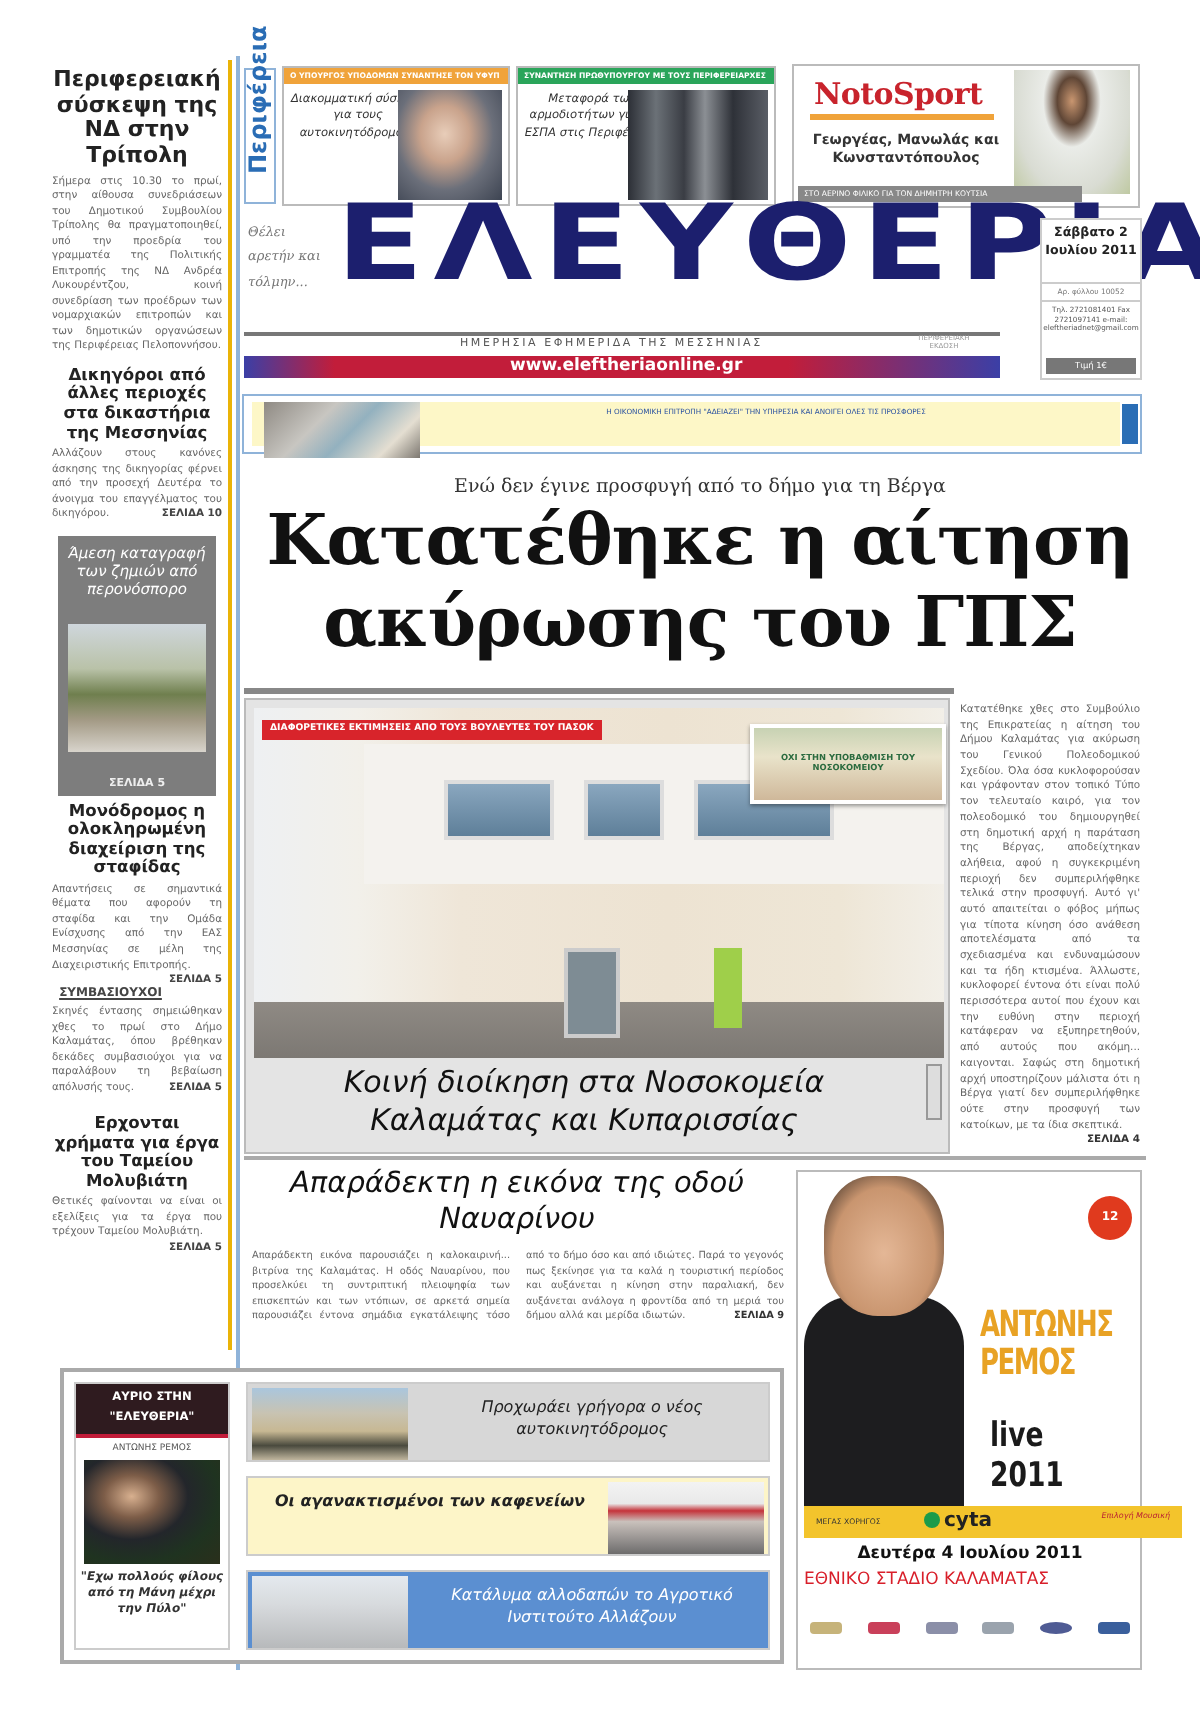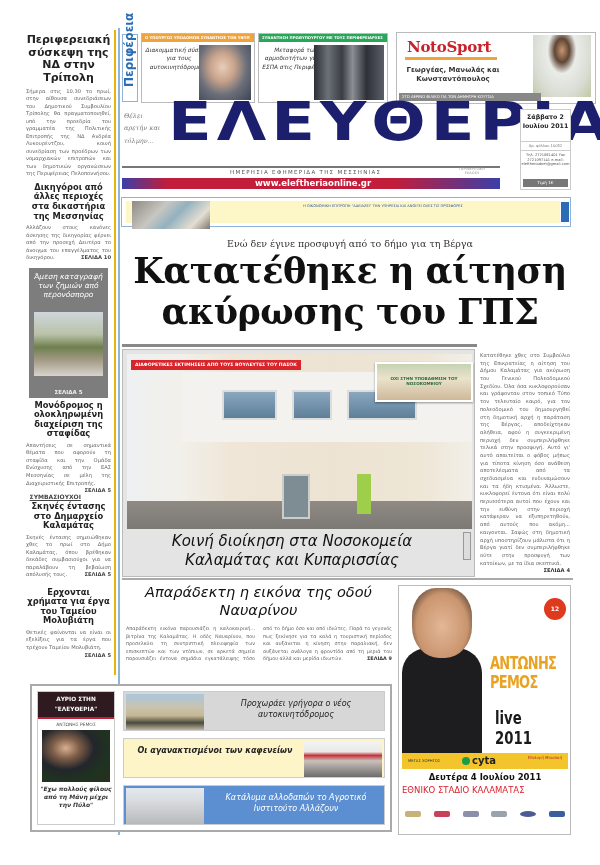--- a/index.html
+++ b/index.html
@@ -38,21 +38,21 @@
   .teaser-text { position: absolute; top: 12px; left: 2px; width: 70px; text-align: center; font-style: italic; font-size: 5.8px; line-height: 1.45; color: #333; }
   .teaser-img { position: absolute; top: 11px; right: 3px; width: 52px; height: 55px; }
 
   #teaser1 { left: 141px; width: 114px; }
   #teaser1 .teaser-bar { background: #f0a33a; }
   #teaser1 .teaser-img { background: radial-gradient(ellipse at 45% 40%, #e8cdb9 0%, #c9a38c 30%, #6b6f7a 60%, #3d4452 100%); }
   #teaser2 { left: 258px; width: 130px; }
   #teaser2 .teaser-bar { background: #2aa55a; }
   #teaser2 .teaser-img { width: 70px; background: linear-gradient(90deg,#2c2f36 0%,#6b7177 20%,#3a3d44 40%,#8b8f94 55%,#2e3138 75%,#5a5e66 100%); }
 
-  #notosport { left: 396px; top: 32px; width: 200px; height: 72px; border: 1px solid #bbb; background: #fff; }
+  #notosport { left: 396px; top: 32px; width: 174px; height: 72px; border: 1px solid #bbb; background: #fff; }
   #notosport-logo { position: absolute; left: 10px; top: 5px; font-family: "DejaVu Serif", serif; font-weight: bold; font-size: 15px; color: #c8232c; letter-spacing: -0.3px; }
   #notosport-logo-bar { position: absolute; left: 8px; top: 24px; width: 92px; height: 3px; background: #f0a33a; }
   #notosport-headline { position: absolute; left: 2px; top: 33px; width: 108px; text-align: center; font-size: 7px; font-weight: bold; color: #333; line-height: 1.35; }
   #notosport-img { position: absolute; right: 4px; top: 2px; width: 58px; height: 62px; background: radial-gradient(ellipse at 50% 25%, #c99670 0%, #5f4636 18%, #eaece8 35%, #d9dcd3 70%, #bfc9a2 100%); }
   #notosport-caption { position: absolute; left: 2px; bottom: 2px; width: 142px; height: 8px; background: #888; color: #fff; font-size: 3.8px; line-height: 8px; padding-left: 3px; white-space: nowrap; overflow: hidden; }
 
   
   #masthead-motto { left: 124px; top: 110px; font-family: "DejaVu Serif", serif; font-style: italic; font-size: 6.5px; color: #777; line-height: 1.9; }
   #masthead-title { left: 168px; top: 96px; font-family: "DejaVu Sans", sans-serif; font-weight: bold; font-size: 64px; color: #1c1f6e; letter-spacing: 5px; line-height: 1; transform: scaleY(0.82); transform-origin: 0 0; }
   #masthead-rule { left: 122px; top: 166px; width: 378px; height: 2px; background: #777; }
@@ -107,21 +107,21 @@
   #nav-body .lc-page { color: #333; }
 
   
   #remos-ad { left: 398px; top: 585px; width: 173px; height: 250px; border: 1px solid #bbb; background: #fff; }
   #remos-photo { position: absolute; left: 3px; top: 2px; width: 166px; height: 165px; background: linear-gradient(180deg,#fff 0%,#fff 100%); }
   #remos-head { position: absolute; left: 10px; top: 0; width: 60px; height: 70px; border-radius: 40% 40% 45% 45%; background: radial-gradient(ellipse at 50% 55%, #e4b796 0%, #c9956f 60%, #4b3a2e 90%); }
   #remos-body { position: absolute; left: 0; top: 60px; width: 80px; height: 105px; background: #1d1d1f; border-radius: 25px 25px 0 0; }
   #remos-badge { position: absolute; left: 142px; top: 10px; width: 22px; height: 22px; border-radius: 50%; background: #e03a1e; color: #fff; font-size: 6px; font-weight: bold; text-align: center; line-height: 22px; }
   #remos-name { position: absolute; left: 88px; top: 66px; width: 80px; font-family: "DejaVu Sans", sans-serif; font-weight: bold; color: #e8a224; font-size: 18px; line-height: 1.05; transform: scaleX(0.72); transform-origin: 0 0; letter-spacing: -1px; }
   #remos-live { position: absolute; left: 93px; top: 120px; font-weight: bold; color: #1a1a1a; font-size: 17px; transform: scaleX(0.78); transform-origin: 0 0; }
-  #remos-sponsor-bar { position: absolute; left: 3px; top: 167px; width: 166px; height: 16px; background: #f3c42c; }
+  #remos-sponsor-bar { position: absolute; left: 3px; top: 167px; width: 189px; height: 16px; background: #f3c42c; }
   #remos-sponsor-label { position: absolute; left: 6px; top: 5px; font-size: 3.8px; color: #333; }
   #remos-cyta { position: absolute; left: 60px; top: 2px; font-weight: bold; font-size: 10px; color: #222; }
   #remos-cyta-dot { display: inline-block; width: 8px; height: 8px; border-radius: 50%; background: #1d9b4a; margin-right: 2px; vertical-align: -1px; }
   #remos-radio { position: absolute; right: 6px; top: 3px; font-size: 4px; color: #b23; font-style: italic; text-align: center; line-height: 1.2; }
   #remos-date { position: absolute; left: 3px; top: 186px; width: 166px; text-align: center; font-weight: bold; font-size: 8.5px; color: #111; }
   #remos-venue { position: absolute; left: 3px; top: 199px; width: 166px; text-align: left; font-weight: normal; font-size: 8.5px; color: #d81f2a; }
   #remos-logos { position: absolute; left: 6px; top: 221px; width: 160px; height: 14px; display: flex; justify-content: space-between; align-items: center; }
   .logo-chip { width: 16px; height: 6px; border-radius: 2px; }
 
   
@@ -164,21 +164,20 @@
     <div id="lc-photo-page">ΣΕΛΙΔΑ 5</div>
   </div>
 
   <div id="lc-story3-title" class="lc-title">Μονόδρομος η ολοκληρωμένη διαχείριση της σταφίδας</div>
   <div class="lc-body">
     <span>Απαντήσεις σε σημαντικά θέματα που αφορούν τη σταφίδα και την Ομάδα Ενίσχυσης από την ΕΑΣ Μεσσηνίας σε μέλη της Διαχειριστικής Επιτροπής.</span>
     <span class="lc-page">ΣΕΛΙΔΑ 5</span>
   </div>
 
   <div class="lc-kicker">ΣΥΜΒΑΣΙΟΥΧΟΙ</div>
-  <div id="lc-story4-title" class="lc-title">Σκηνές έντασης στο Δημαρχείο Καλαμάτας</div>
   <div class="lc-body">
     <span>Σκηνές έντασης σημειώθηκαν χθες το πρωί στο Δήμο Καλαμάτας, όπου βρέθηκαν δεκάδες συμβασιούχοι για να παραλάβουν τη βεβαίωση απόλυσής τους.</span>
     <span class="lc-page">ΣΕΛΙΔΑ 5</span>
   </div>
 
   <div id="lc-story5-title" class="lc-title">Ερχονται χρήματα για έργα του Ταμείου Μολυβιάτη</div>
   <div class="lc-body">
     <span>Θετικές φαίνονται να είναι οι εξελίξεις για τα έργα που τρέχουν Ταμείου Μολυβιάτη.</span>
     <span class="lc-page">ΣΕΛΙΔΑ 5</span>
   </div>

